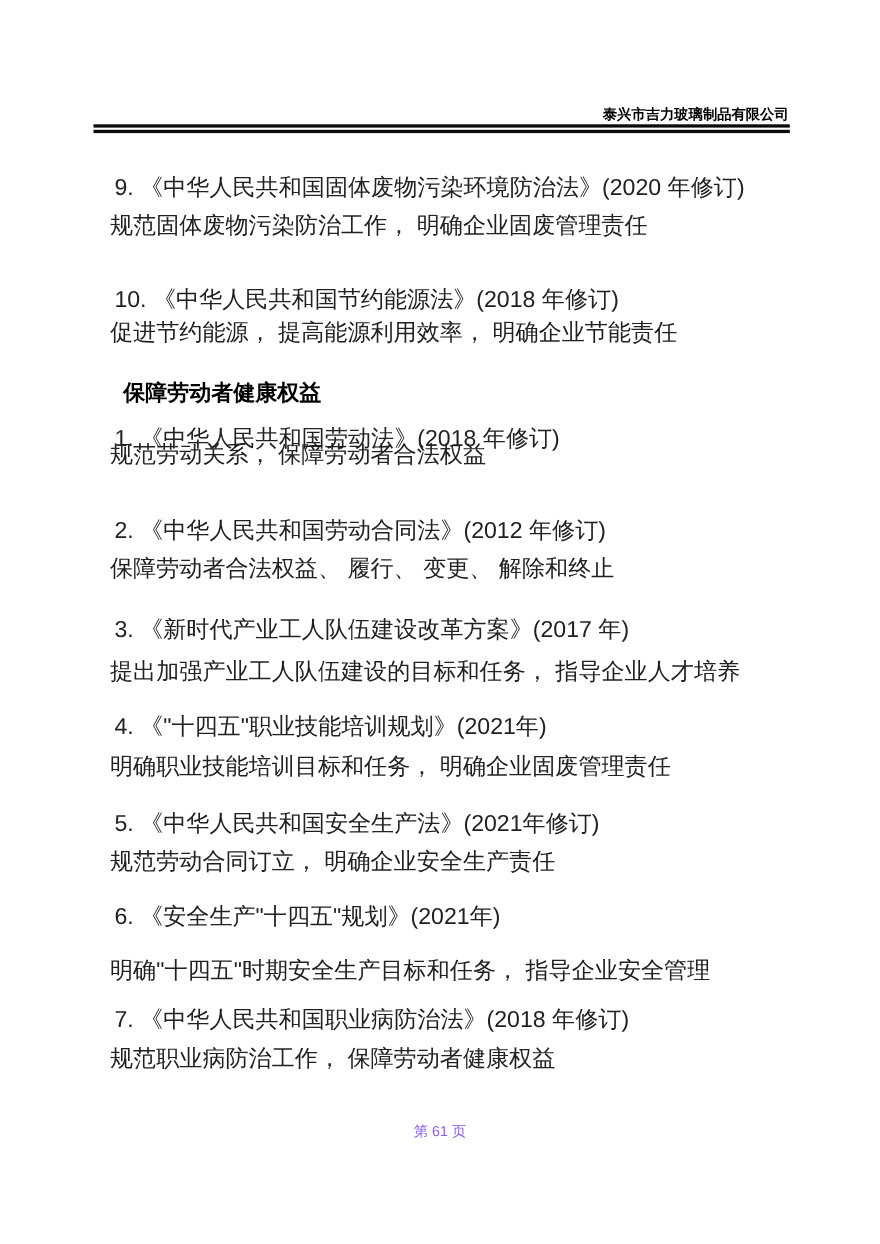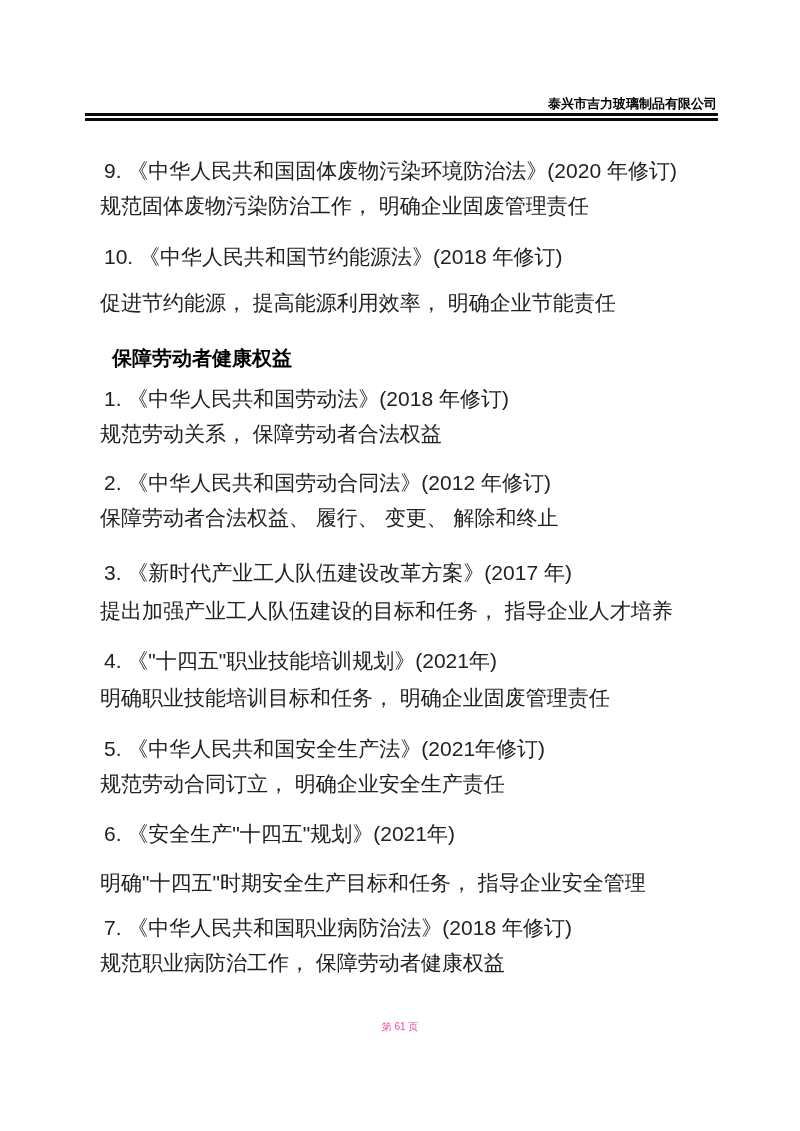--- a/index.html
+++ b/index.html
@@ -56,47 +56,47 @@
     font-weight: bold;
     color: #000000;
     white-space: nowrap;
   }
   .page-footer {
     position: absolute;
     top: 1022px;
     left: 0;
     width: 800px;
     text-align: center;
-    font-size: 10px;
-    color: #ec4899;
+    font-size: 13px;
+    color: #8b5cf6;
     line-height: 1;
   }
 </style>
 </head>
 <body>
 
 <div class="page">
 
   <header>
     <div class="company">泰兴市吉力玻璃制品有限公司</div>
     <div class="rule"></div>
   </header>
 
   <main>
 
     <div class="para title" style="top:160px">9. 《中华人民共和国固体废物污染环境防治法》(2020 年修订)</div>
     <div class="para desc" style="top:195px">规范固体废物污染防治工作， 明确企业固废管理责任</div>
 
-    <div class="para title" style="top:246px">10. 《中华人民共和国节约能源法》(2018 年修订)</div>
+    <div class="para title" style="top:262px">10. 《中华人民共和国节约能源法》(2018 年修订)</div>
     <div class="para desc" style="top:292px">促进节约能源， 提高能源利用效率， 明确企业节能责任</div>
 
     <h2 class="section-heading">保障劳动者健康权益</h2>
 
     <div class="para title" style="top:388px">1. 《中华人民共和国劳动法》(2018 年修订)</div>
-    <div class="para desc" style="top:423px">规范劳动关系， 保障劳动者合法权益</div>
+    <div class="para desc" style="top:403px">规范劳动关系， 保障劳动者合法权益</div>
 
     <div class="para title" style="top:472px">2. 《中华人民共和国劳动合同法》(2012 年修订)</div>
     <div class="para desc" style="top:507px">保障劳动者合法权益、 履行、 变更、 解除和终止</div>
 
     <div class="para title" style="top:562px">3. 《新时代产业工人队伍建设改革方案》(2017 年)</div>
     <div class="para desc" style="top:600px">提出加强产业工人队伍建设的目标和任务， 指导企业人才培养</div>
 
     <div class="para title" style="top:650px">4. 《"十四五"职业技能培训规划》(2021年)</div>
     <div class="para desc" style="top:687px">明确职业技能培训目标和任务， 明确企业固废管理责任</div>
 

